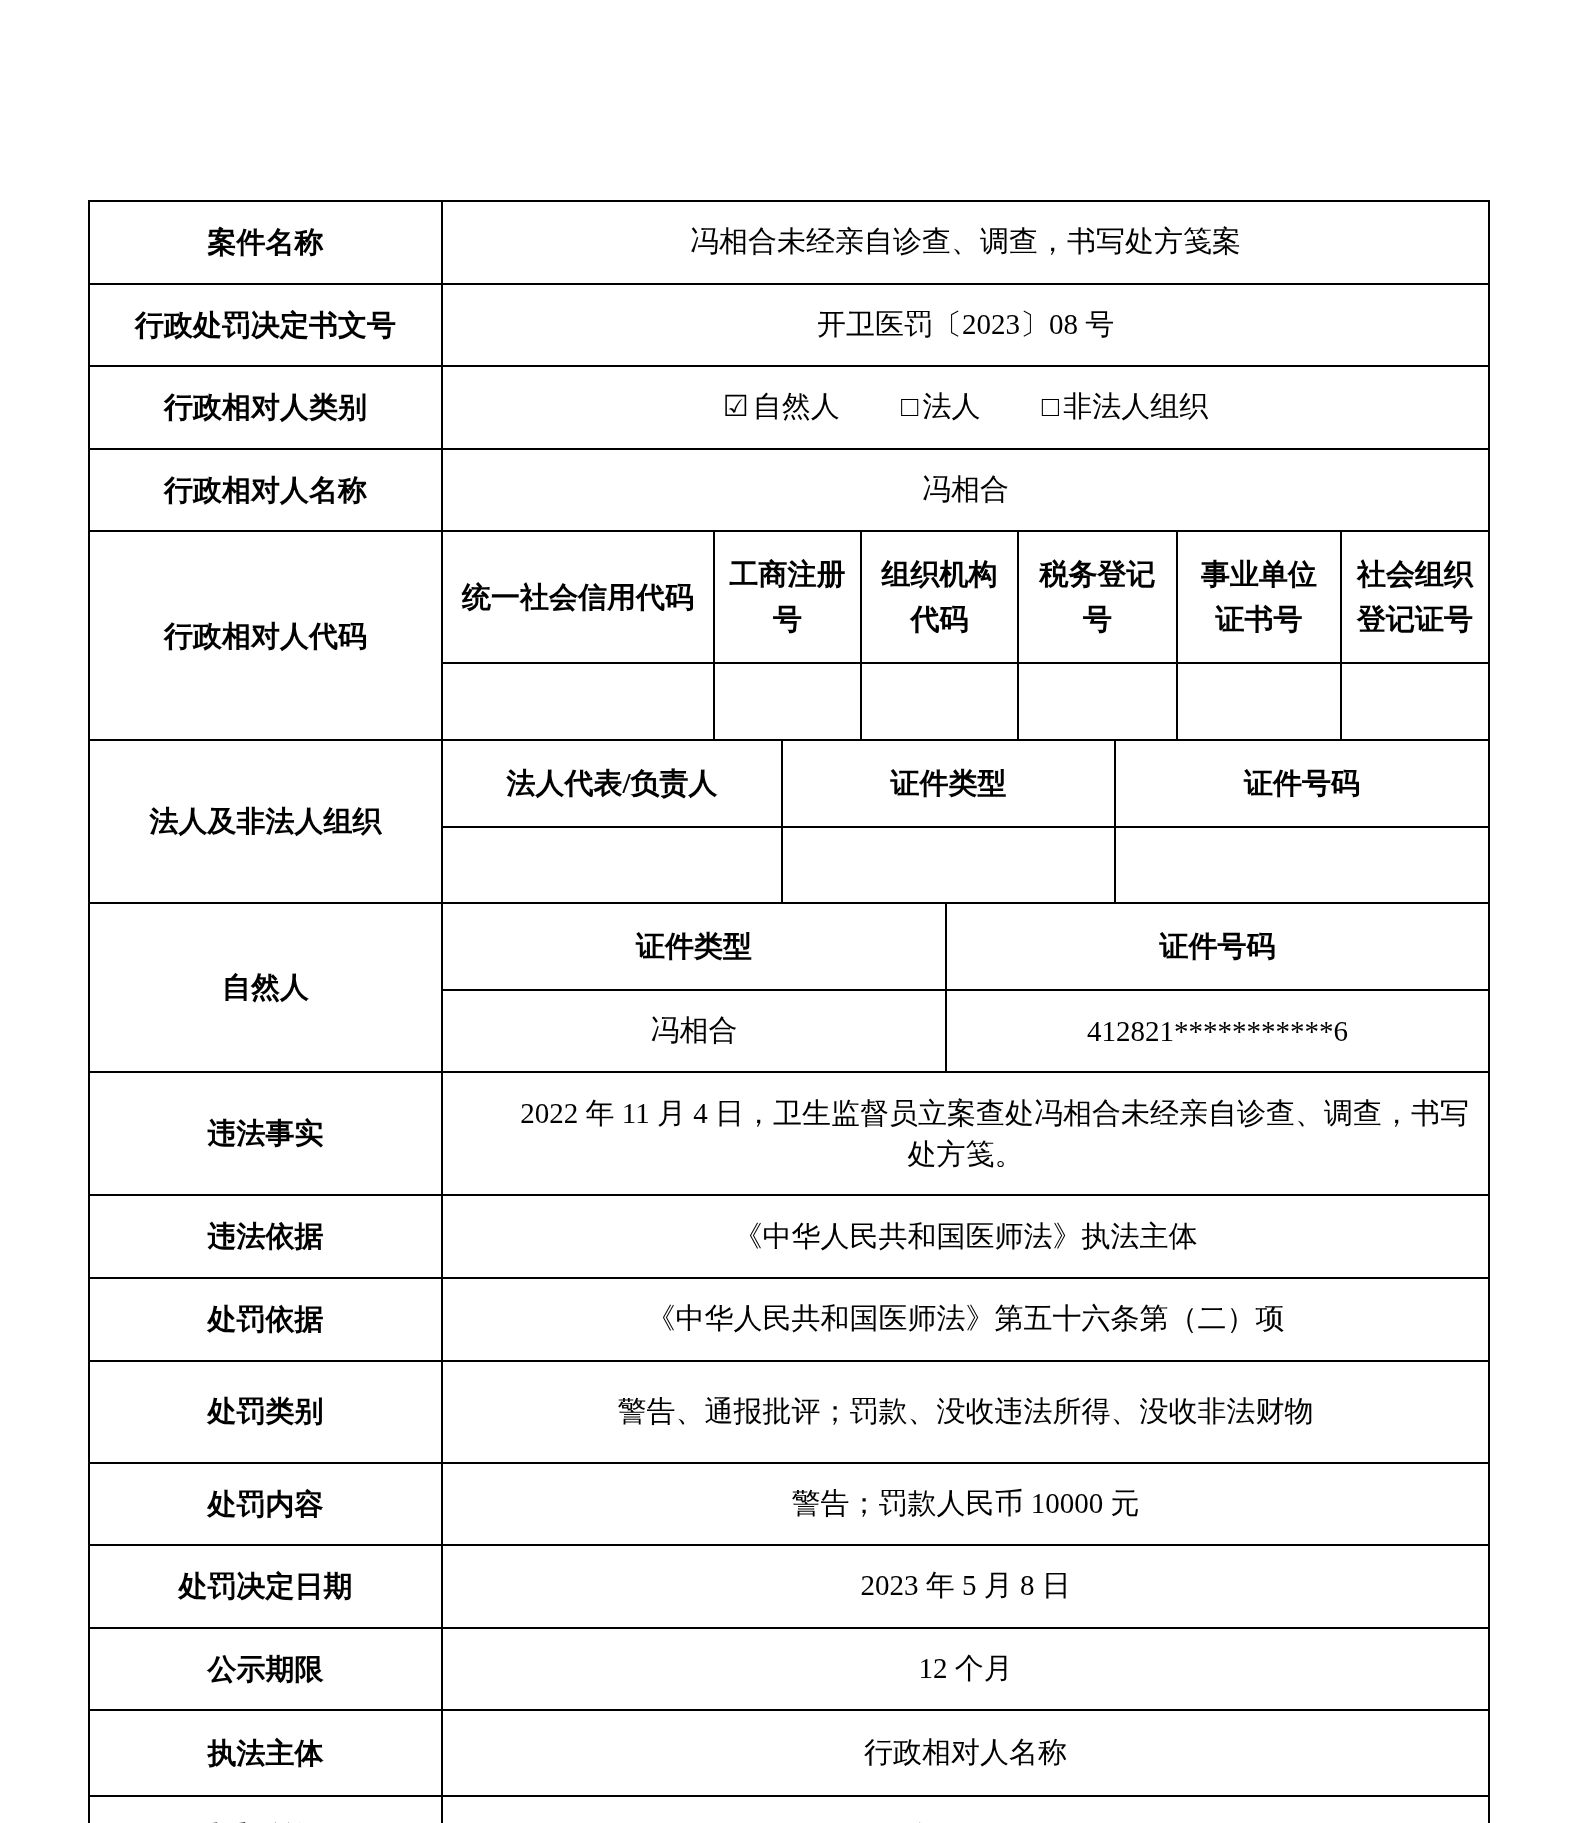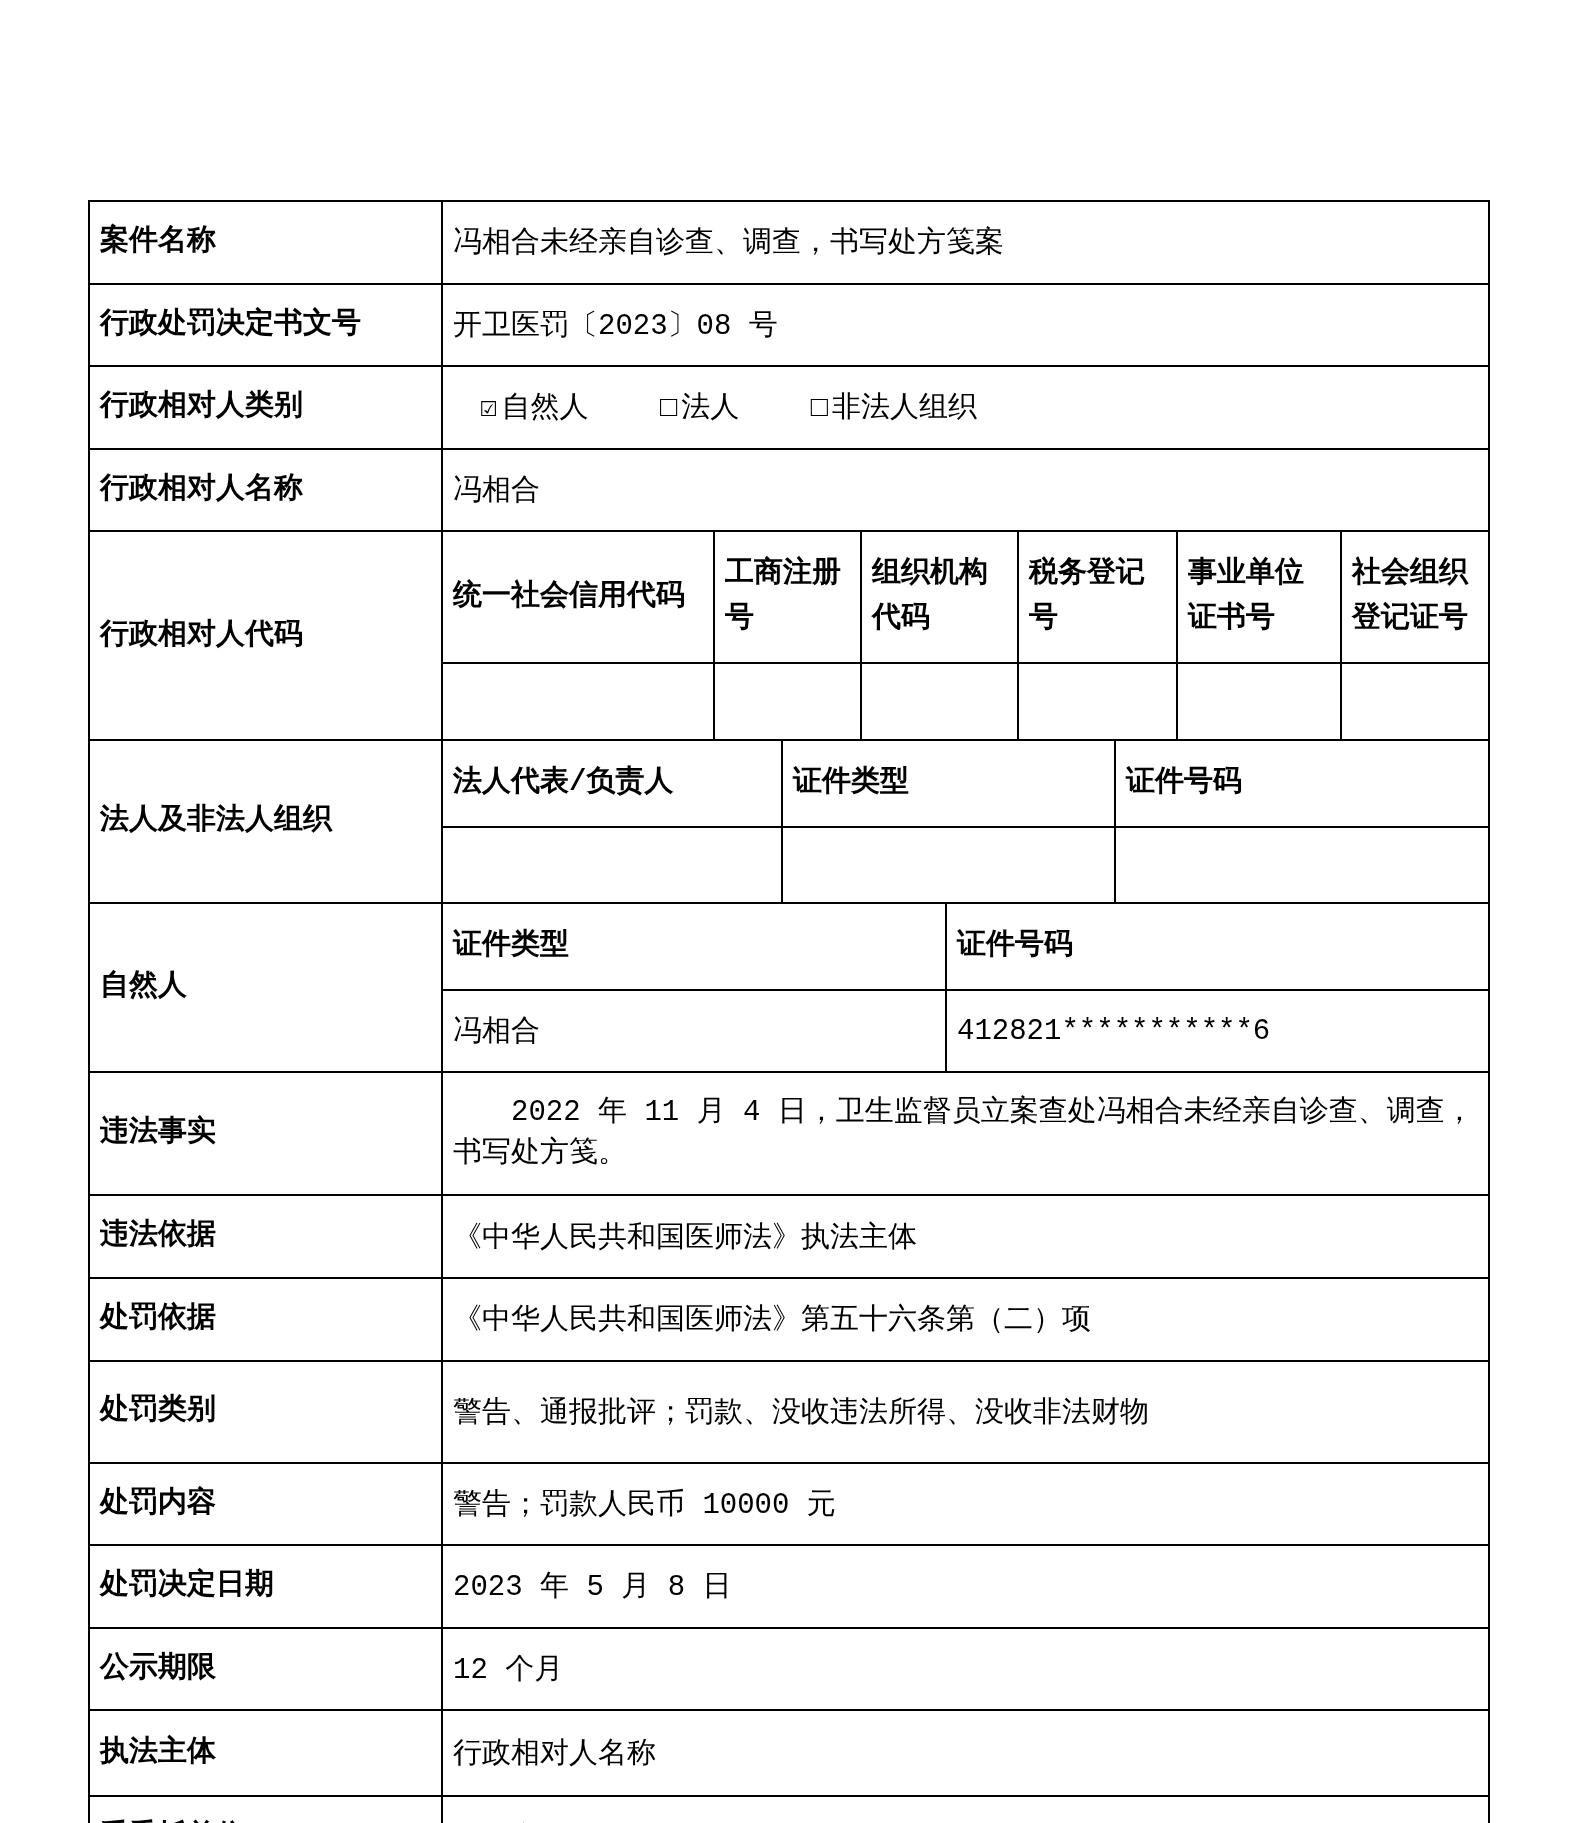--- a/index.html
+++ b/index.html
@@ -29,27 +29,26 @@
   table.doc {
     position: absolute;
     left: 88px;
     top: 200px;
     width: 1400px;
     border-collapse: collapse;
     table-layout: fixed;
   }
   table.doc td {
     border: 2px solid #000000;
-    text-align: left;
+    text-align: center;
     vertical-align: middle;
     font-size: 29px;
     padding: 20px 10px;
     overflow: hidden;
     word-break: break-all;
-    font-family: Liberation Mono, monospace;
   }
   td.lbl {
     font-weight: bold;
     font-size: 30px;
     line-height: 1.4;
   }
   td.hdr {
     font-weight: bold;
     font-size: 30px;
     line-height: 1.55;

